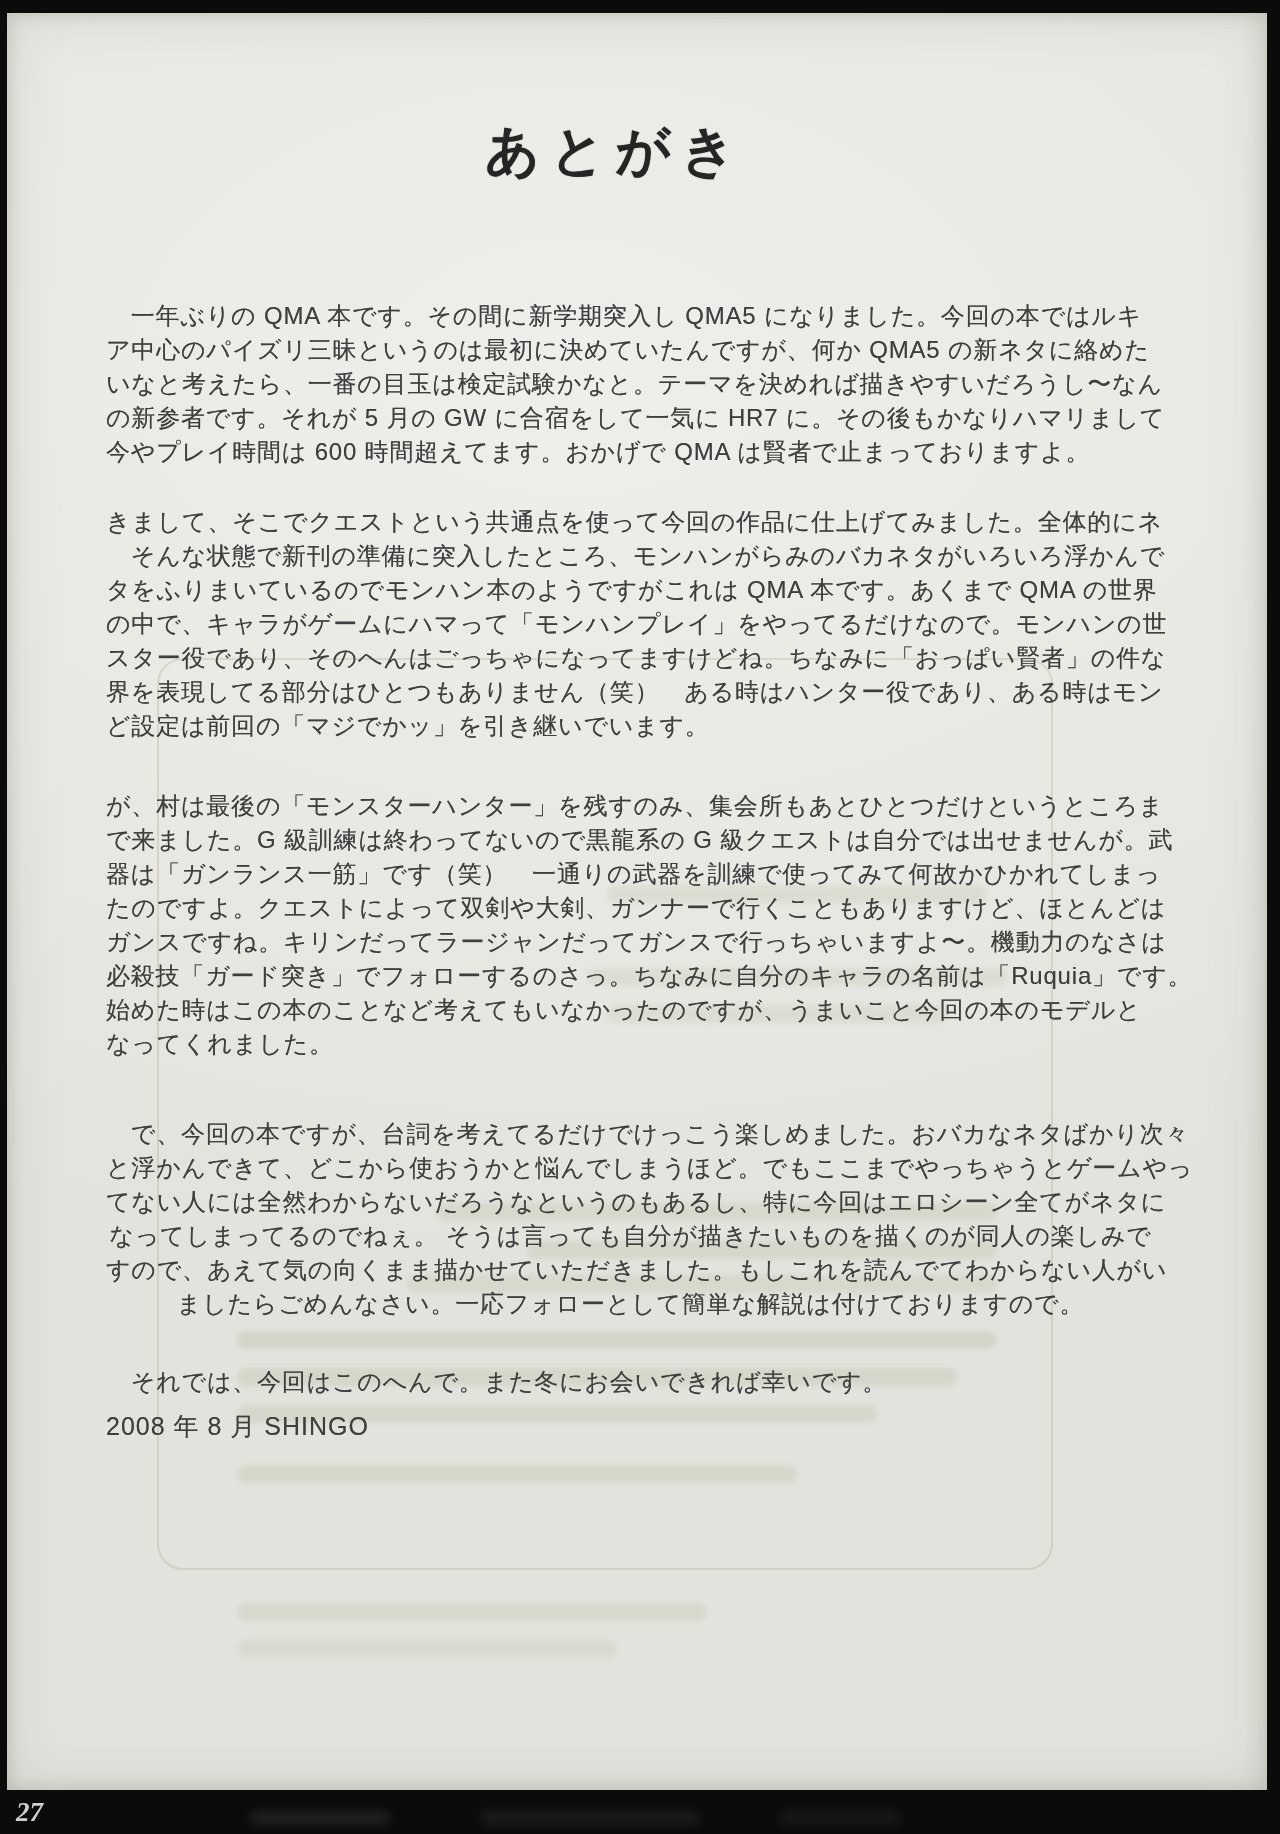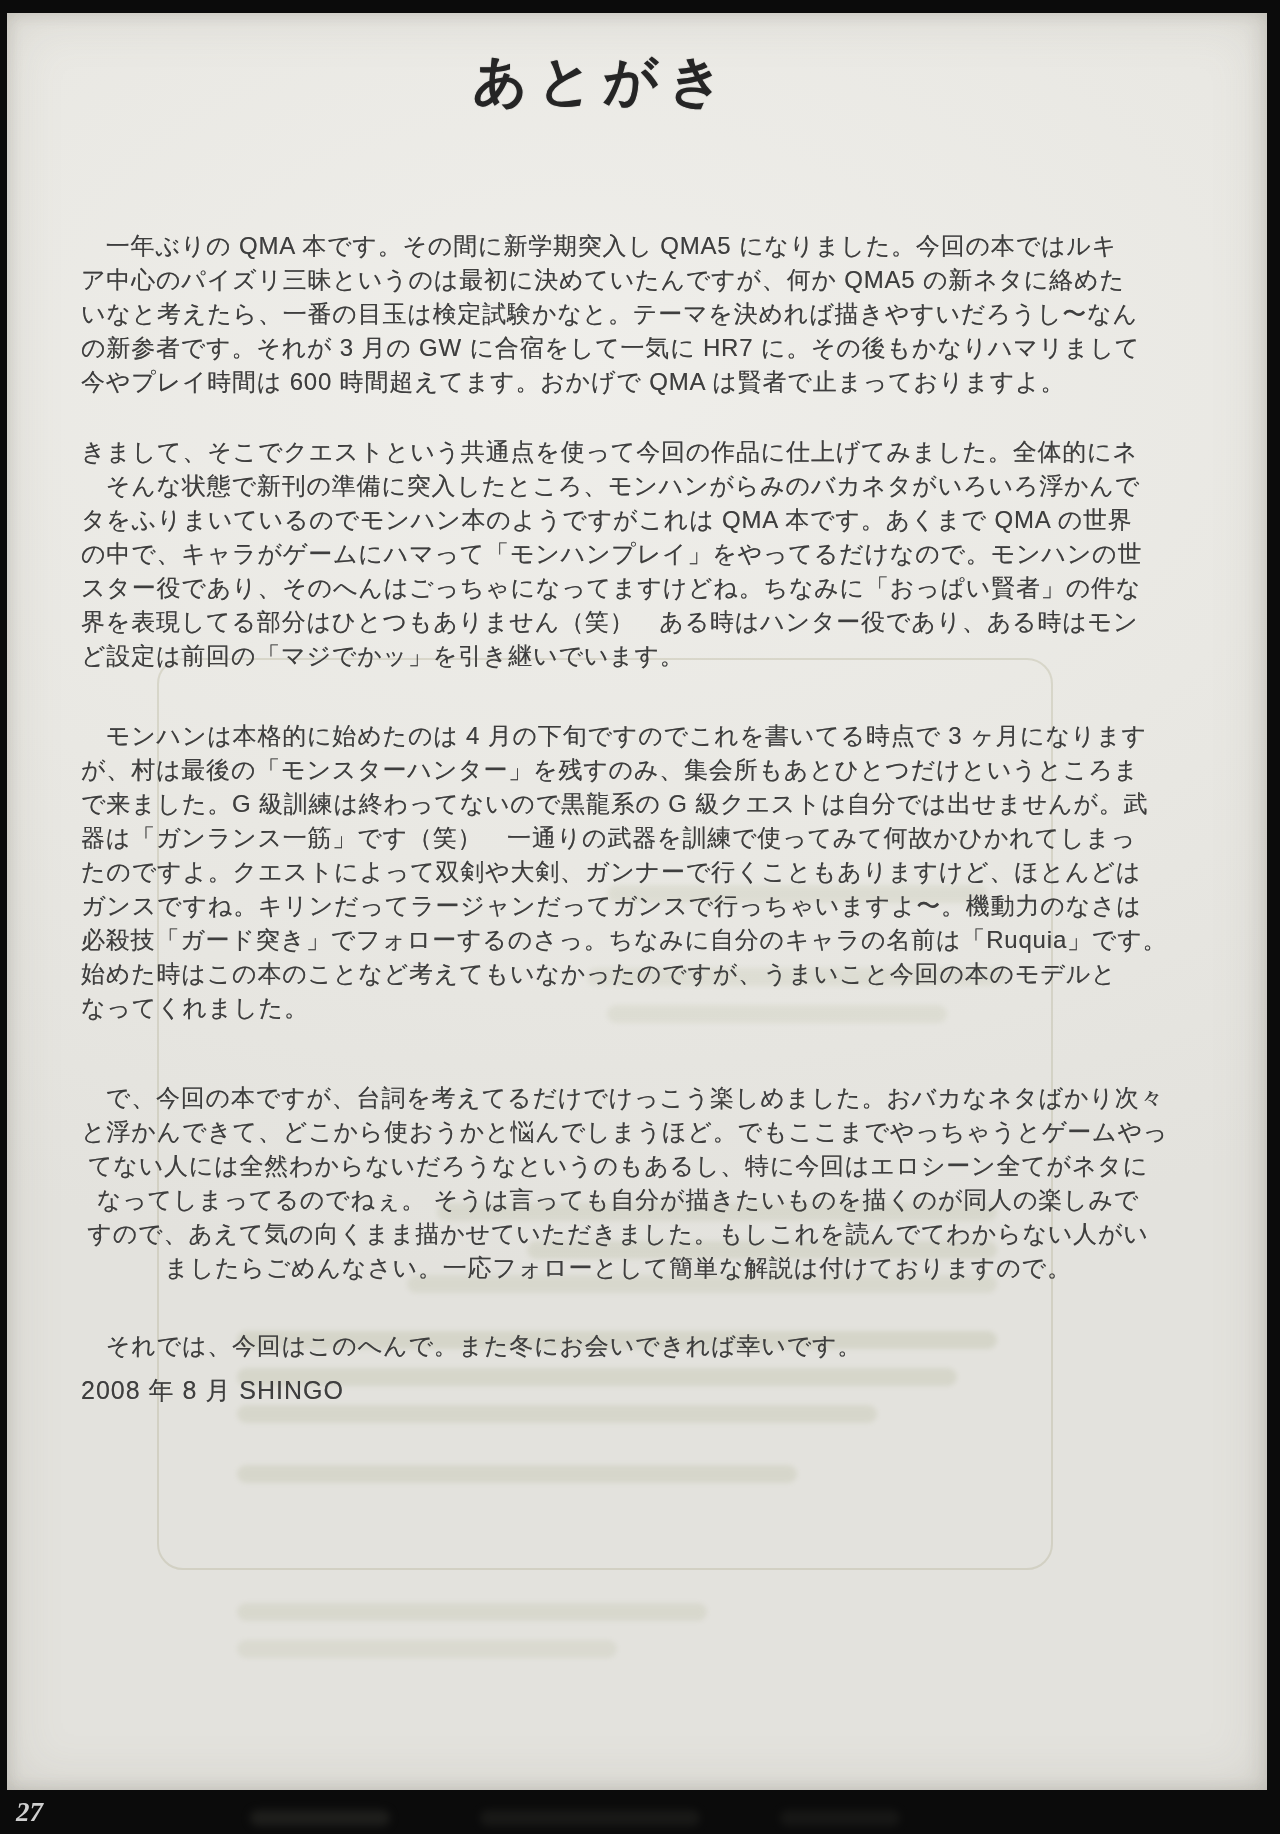--- a/index.html
+++ b/index.html
@@ -17,21 +17,22 @@
       radial-gradient(ellipse 1400px 900px at 45% 20%, #efeeea 0%, #e9e8e3 55%, #e3e2dd 100%);
     box-shadow:
       inset 0 0 55px rgba(120,115,100,0.18),
       inset -6px 0 18px rgba(90,85,75,0.12),
       inset 4px 0 14px rgba(90,85,75,0.10);
     overflow: hidden;
   }
   .content {
     position: relative;
     z-index: 3;
-    padding: 36px 112px 0 74px;
+    padding: 106px 112px 0 74px;
+    margin-left: 25px;
   }
   .title {
     text-align: center;
     font-size: 54px;
     line-height: 62px;
     font-weight: 900;
     letter-spacing: 10px;
     color: #252525;
     margin: 0 30px 118px 0;
     text-shadow: 0 0 1px rgba(30,30,30,0.5);
@@ -115,36 +116,35 @@
   <div class="ghost gbar" style="left:230px; top:1627px; width:380px; opacity:.10;"></div>
 
   <div class="content">
 
     <h1 class="title">あとがき</h1>
 
     <div class="para gap1">
       <div class="line">　一年ぶりの QMA 本です。その間に新学期突入し QMA5 になりました。今回の本ではルキ</div>
       <div class="line">ア中心のパイズリ三昧というのは最初に決めていたんですが、何か QMA5 の新ネタに絡めた</div>
       <div class="line">いなと考えたら、一番の目玉は検定試験かなと。テーマを決めれば描きやすいだろうし〜なん</div>
-      <div class="line">の新参者です。それが 3 月の GW に合宿をして一気に HR7 に。その後もかなりハマリまして</div>
+      <div class="line">の新参者です。それが 5 月の GW に合宿をして一気に HR7 に。その後もかなりハマリまして</div>
       <div class="line">今やプレイ時間は 600 時間超えてます。おかげで QMA は賢者で止まっておりますよ。</div>
     </div>
 
     <div class="para gap2">
       <div class="line">きまして、そこでクエストという共通点を使って今回の作品に仕上げてみました。全体的にネ</div>
       <div class="line">　そんな状態で新刊の準備に突入したところ、モンハンがらみのバカネタがいろいろ浮かんで</div>
       <div class="line">タをふりまいているのでモンハン本のようですがこれは QMA 本です。あくまで QMA の世界</div>
       <div class="line">の中で、キャラがゲームにハマって「モンハンプレイ」をやってるだけなので。モンハンの世</div>
       <div class="line">スター役であり、そのへんはごっちゃになってますけどね。ちなみに「おっぱい賢者」の件な</div>
       <div class="line">界を表現してる部分はひとつもありません（笑）　ある時はハンター役であり、ある時はモン</div>
       <div class="line">ど設定は前回の「マジでかッ」を引き継いでいます。</div>
     </div>
 
     <div class="para gap3">
-      <div class="line">　モンハンは本格的に始めたのは 4 月の下旬ですのでこれを書いてる時点で 3 ヶ月になります</div>
       <div class="line">が、村は最後の「モンスターハンター」を残すのみ、集会所もあとひとつだけというところま</div>
       <div class="line">で来ました。G 級訓練は終わってないので黒龍系の G 級クエストは自分では出せませんが。武</div>
       <div class="line">器は「ガンランス一筋」です（笑）　一通りの武器を訓練で使ってみて何故かひかれてしまっ</div>
       <div class="line">たのですよ。クエストによって双剣や大剣、ガンナーで行くこともありますけど、ほとんどは</div>
       <div class="line">ガンスですね。キリンだってラージャンだってガンスで行っちゃいますよ〜。機動力のなさは</div>
       <div class="line">必殺技「ガード突き」でフォローするのさっ。ちなみに自分のキャラの名前は「Ruquia」です。</div>
       <div class="line">始めた時はこの本のことなど考えてもいなかったのですが、うまいこと今回の本のモデルと</div>
       <div class="line">なってくれました。</div>
     </div>
 

